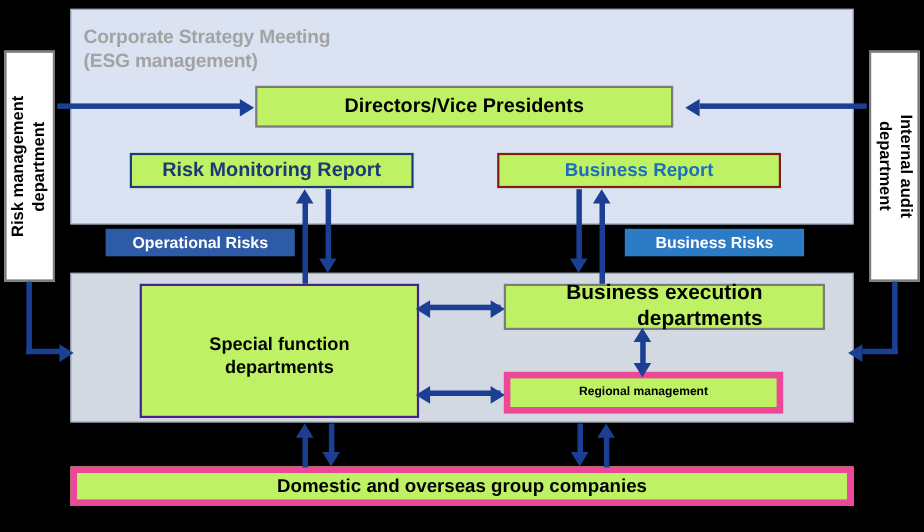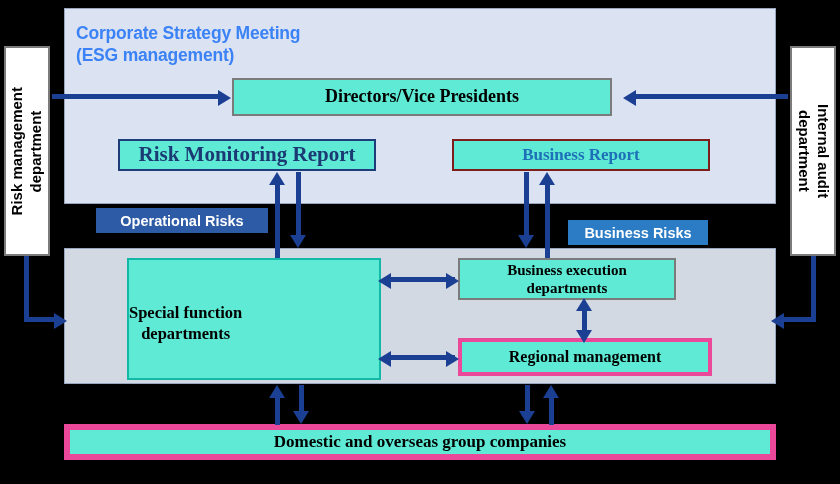--- a/index.html
+++ b/index.html
@@ -13,55 +13,55 @@
     position:absolute;left:64px;top:8px;width:712px;height:196px;
     background:#dbe3f2;border:1px solid #9aa6bd;box-sizing:border-box;
   }
   .panel-bottom{
     position:absolute;left:64px;top:248px;width:712px;height:136px;
     background:#d3d9e3;border:1px solid #9aa6bd;box-sizing:border-box;
   }
 
   .panel-title{
     position:absolute;left:76px;top:22px;width:400px;
-    font-size:17.5px;font-weight:bold;color:#3b82f6;line-height:1.28;
+    font-size:17.5px;font-weight:bold;color:#a3a3a3;line-height:1.28;
     white-space:pre-line;letter-spacing:-0.2px;
   }
 
   
   .box{
-    position:absolute;background:#5eead4;box-sizing:border-box;
+    position:absolute;background:#bef264;box-sizing:border-box;
     display:flex;align-items:center;justify-content:center;text-align:center;
-    font-weight:bold;color:#000;line-height:1.2;font-family:Liberation Serif, serif;
+    font-weight:bold;color:#000;line-height:1.2;
   }
 
   .b-directors{left:232px;top:78px;width:380px;height:38px;
     border:2px solid #7b7b7b;font-size:18px;}
 
   .b-riskreport{left:118px;top:139px;width:258px;height:32px;
-    border:2px solid #1f3c7a;font-size:21px;color:#1b3a74;}
+    border:2px solid #1f3c7a;font-size:18px;color:#1b3a74;}
   .b-busreport{left:452px;top:139px;width:258px;height:32px;
     border:2px solid #7f1d1d;font-size:17px;color:#1d6fb8;}
 
   .b-special{left:127px;top:258px;width:254px;height:122px;
-    border:2px solid #14b8a6;flex-direction:row;justify-content:flex-start;
+    border:2px solid #4c1d95;flex-direction:column;justify-content:center;
     padding-top:9px;font-size:16.5px;}
   .b-special .ttl{white-space:pre-line;line-height:1.22;}
   .b-env{
     margin-top:11px;width:188px;height:48px;background:#fff;
     border:1px solid #5a5a5a;box-sizing:border-box;
     display:flex;align-items:center;justify-content:center;
     font-size:13.5px;font-weight:normal;color:#000;line-height:1.25;
     white-space:pre-line;text-align:center;
   }
 
-  .b-busexec{left:458px;top:258px;width:218px;height:42px;
-    border:2px solid #7b7b7b;font-size:15px;white-space:pre-line;line-height:1.2;}
+  .b-busexec{left:458px;top:258px;width:292px;height:42px;
+    border:2px solid #7b7b7b;font-size:19px;white-space:pre-line;line-height:1.2;text-align:right;}
   .b-regional{left:458px;top:338px;width:254px;height:38px;
-    border:4px solid #ec4899;font-size:16px;}
+    border:6px solid #ec4899;font-size:11px;}
 
   .b-group{left:64px;top:424px;width:712px;height:36px;
     border:6px solid #ec4899;font-size:17px;}
 
   
   .side{
     position:absolute;background:#fff;border:2px solid #7b7b7b;box-sizing:border-box;
     display:flex;align-items:center;justify-content:center;
     font-size:15px;font-weight:bold;color:#000;line-height:1.25;
     text-align:center;white-space:pre-line;
@@ -70,21 +70,21 @@
   .side-left .txt{writing-mode:vertical-rl;transform:rotate(180deg);}
   .side-right{left:790px;top:46px;width:46px;height:210px;}
   .side-right .txt{writing-mode:vertical-rl;}
 
   
   .tag{
     position:absolute;display:flex;align-items:center;justify-content:center;
     color:#fff;font-weight:bold;font-size:14.5px;height:25px;
   }
   .tag-op{left:96px;top:208px;width:172px;background:#2e5ba6;}
-  .tag-bu{left:568px;top:208px;width:140px;background:#2b7cc4;margin-top:12px;}
+  .tag-bu{left:568px;top:208px;width:163px;background:#2b7cc4;}
 
   
   .ar{position:absolute;background:#1b3f92;}
   .vline{width:5px;}
   .hline{height:5px;}
   .head{position:absolute;width:0;height:0;}
   .head-up   {border-left:8px solid transparent;border-right:8px solid transparent;border-bottom:13px solid #1b3f92;}
   .head-down {border-left:8px solid transparent;border-right:8px solid transparent;border-top:13px solid #1b3f92;}
   .head-left {border-top:8px solid transparent;border-bottom:8px solid transparent;border-right:13px solid #1b3f92;}
   .head-right{border-top:8px solid transparent;border-bottom:8px solid transparent;border-left:13px solid #1b3f92;}

